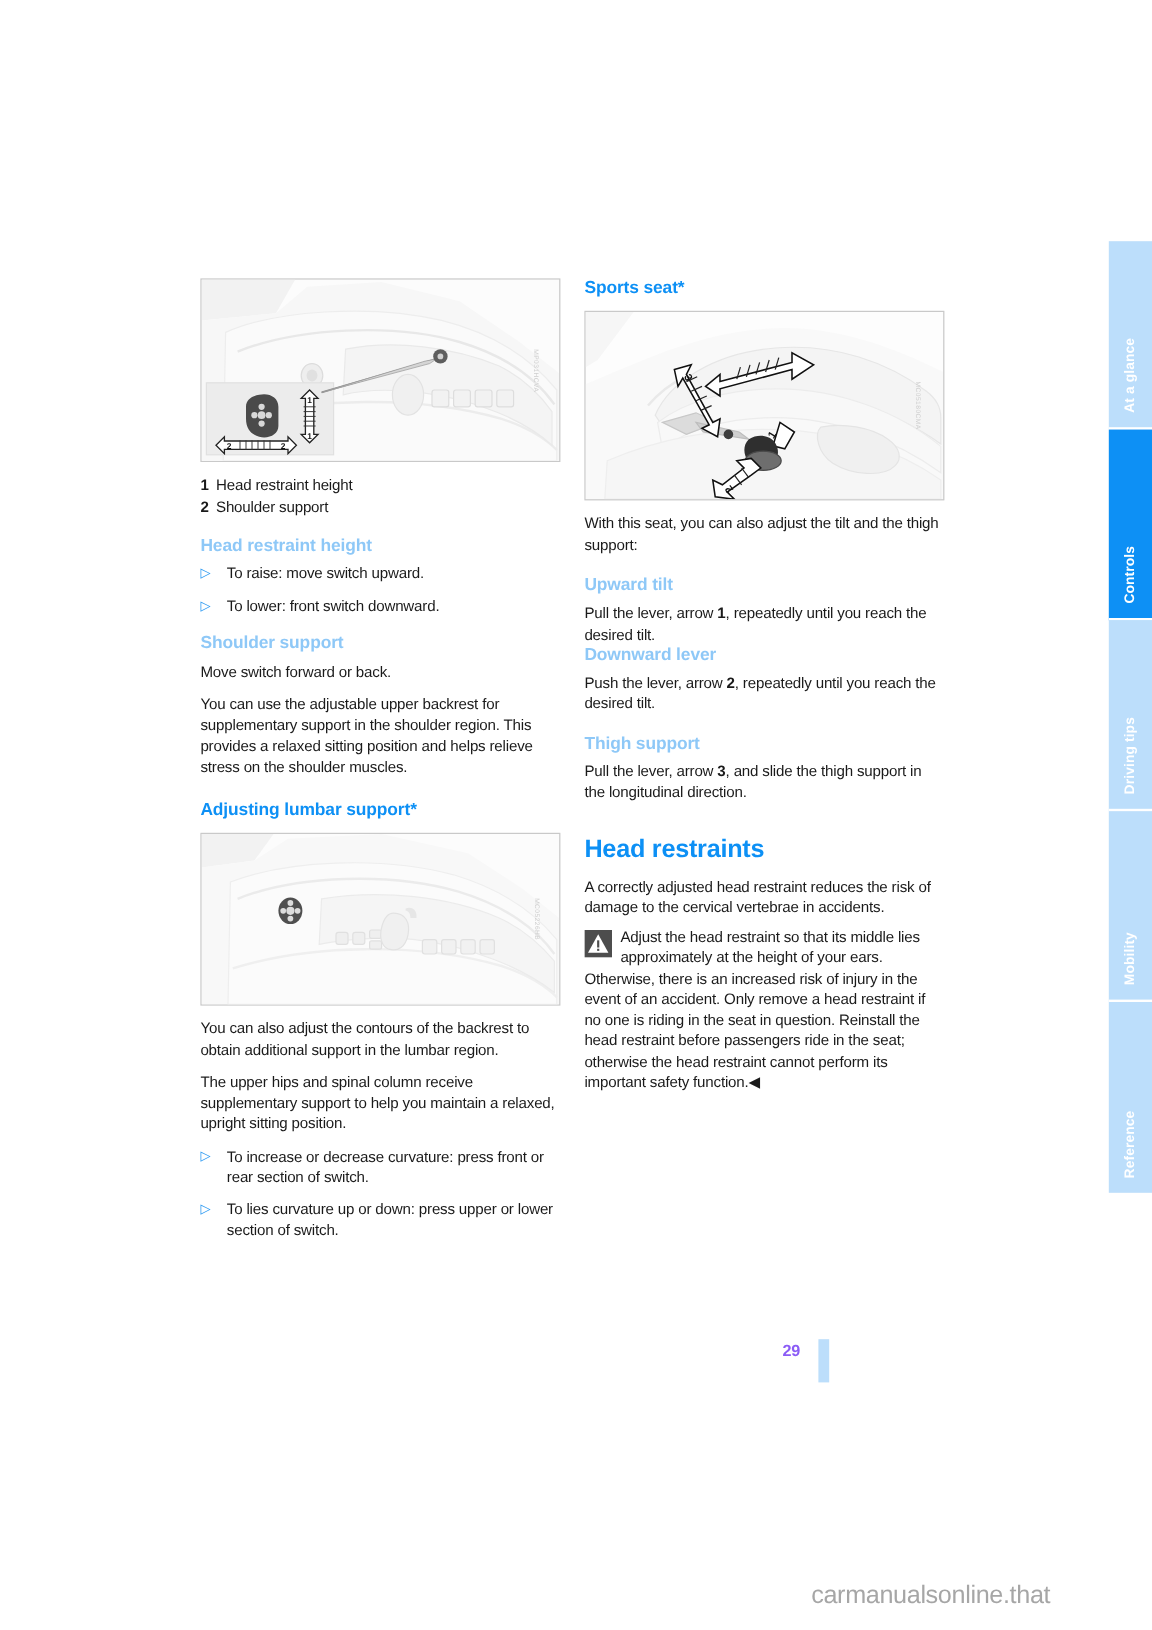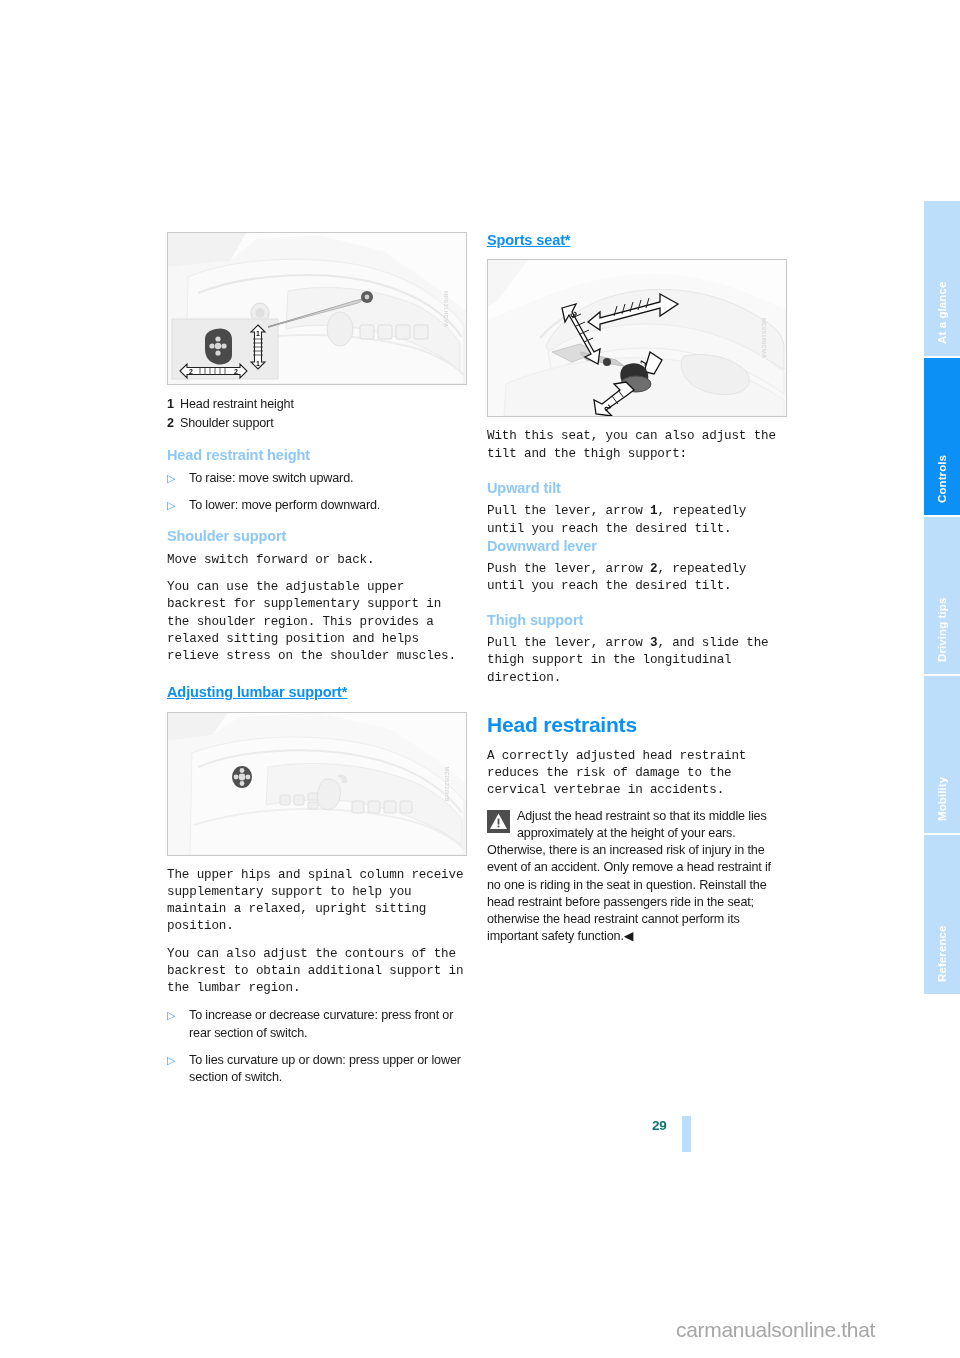--- a/index.html
+++ b/index.html
@@ -47,37 +47,35 @@
     margin: 0 0 9px 0;
     line-height: 1.15;
   }
   .h2 {
     font-size: 14.5px;
     font-weight: bold;
     color: #0d90f5;
     letter-spacing: -0.1px;
     margin: 0 0 7px 0;
     line-height: 1.2;
-    text-decoration: underline;
   }
   .h3 {
     font-size: 14.5px;
     font-weight: bold;
     color: #8ec8f7;
     letter-spacing: -0.1px;
     margin: 0 0 6px 0;
     line-height: 1.2;
   }
   p.body {
     font-size: 12.6px;
     color: #1a1a1a;
     line-height: 1.37;
     margin: 0 0 10px 0;
     letter-spacing: -0.15px;
-    font-family: Liberation Mono, monospace;
   }
   b { font-weight: bold; }
 
   
   .legend-row {
     display: flex;
     font-size: 12.6px;
     color: #1a1a1a;
     line-height: 1.37;
     margin-bottom: 2px;
@@ -180,21 +178,21 @@
     color: #ffffff;
   }
 
   
   .pagenum {
     position: absolute;
     left: 652px;
     top: 1118px;
     font-size: 13.5px;
     font-weight: bold;
-    color: #0f766e;
+    color: #8b5cf6;
     letter-spacing: -0.2px;
     text-align: center;
   }
   .page-bar {
     position: absolute;
     left: 682px;
     top: 1116px;
     width: 9px;
     height: 36px;
     background: #bcdefb;
@@ -293,21 +291,21 @@
         </div>
       </div>
 
       <h3 class="h3">Head restraint height</h3>
       <div class="bullet-row">
         <span class="bullet-mark">▷</span>
         <span class="bullet-txt">To raise: move switch upward.</span>
       </div>
       <div class="bullet-row" style="margin-bottom:14px;">
         <span class="bullet-mark">▷</span>
-        <span class="bullet-txt">To lower: move perform downward.</span>
+        <span class="bullet-txt">To lower: front switch downward.</span>
       </div>
 
       <h3 class="h3">Shoulder support</h3>
       <p class="body">Move switch forward or back.</p>
       <p class="body" style="margin-bottom:19px;">You can use the adjustable upper backrest for supplementary support in the shoulder region. This provides a relaxed sitting position and helps relieve stress on the shoulder muscles.</p>
 
       <h2 class="h2" style="margin-bottom:10px;">Adjusting lumbar support*</h2>
 
       <div class="figure fig-b">
         <svg width="298" height="142" viewBox="0 0 298 142">
@@ -337,22 +335,22 @@
           <g fill="#f1f1f1" stroke="#e0e0e0">
             <rect x="184" y="88" width="12" height="12" rx="2"></rect>
             <rect x="200" y="88" width="12" height="12" rx="2"></rect>
             <rect x="216" y="88" width="12" height="12" rx="2"></rect>
             <rect x="232" y="88" width="12" height="12" rx="2"></rect>
           </g>
         </svg>
         <div class="fig-code">MC05226HB</div>
       </div>
 
+      <p class="body">You can also adjust the contours of the backrest to obtain additional support in the lumbar region.</p>
       <p class="body">The upper hips and spinal column receive supplementary support to help you maintain a relaxed, upright sitting position.</p>
-      <p class="body">You can also adjust the contours of the backrest to obtain additional support in the lumbar region.</p>
 
       <div class="bullet-row">
         <span class="bullet-mark">▷</span>
         <span class="bullet-txt">To increase or decrease curvature: press front or rear section of switch.</span>
       </div>
       <div class="bullet-row">
         <span class="bullet-mark">▷</span>
         <span class="bullet-txt">To lies curvature up or down: press upper or lower section of switch.</span>
       </div>
 

